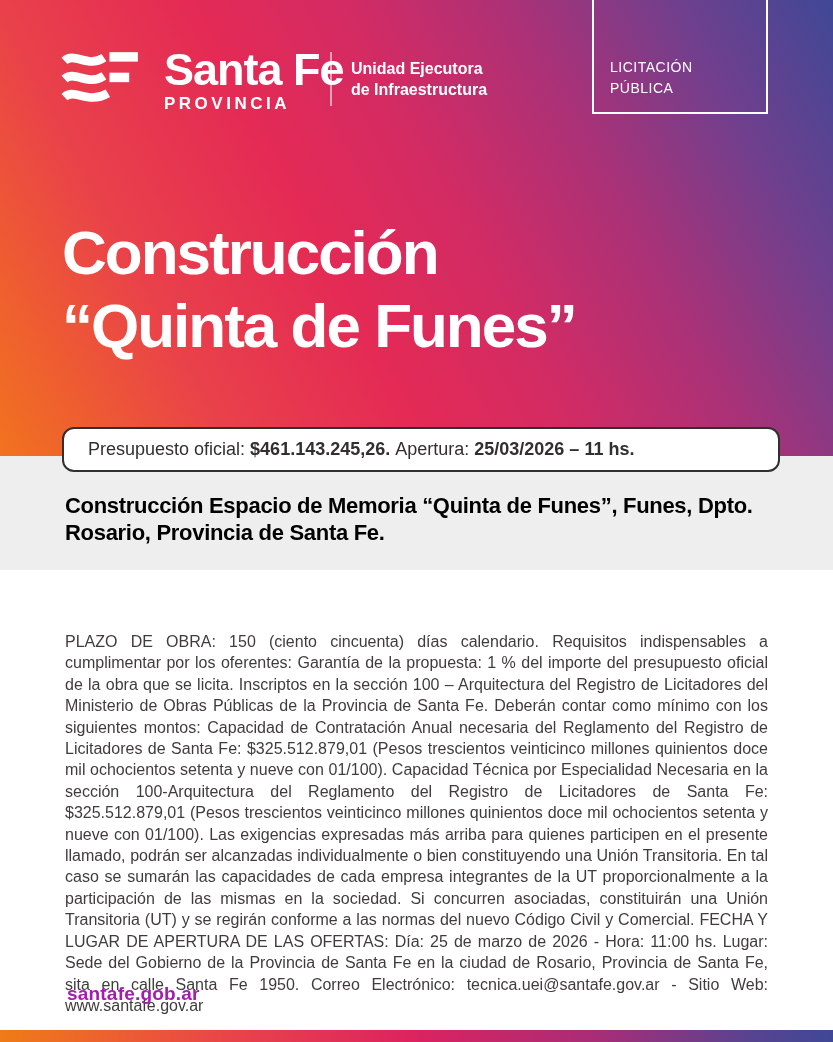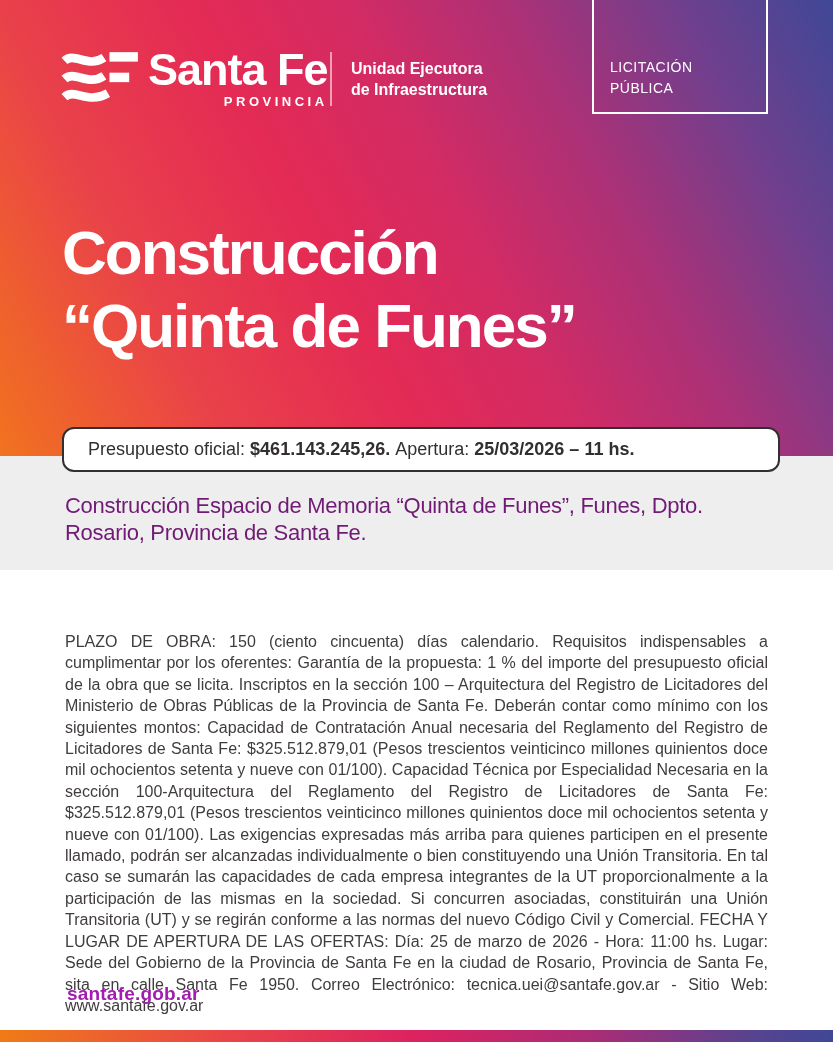--- a/index.html
+++ b/index.html
@@ -13,23 +13,23 @@
   
   .hero{
     position:absolute;left:0;top:0;width:833px;height:456px;
     background:linear-gradient(62deg,
       #f1731f 0%, #ee5c31 10%, #e9414a 22%, #e42a55 40%,
       #d22b64 55%, #ab3177 70%, #713f8d 85%, #3f4896 100%);
   }
   
   .logo-wrap{position:absolute;left:60px;top:47px;display:flex;align-items:flex-start;}
   .logo-icon{width:80px;height:60px;margin-top:2px;}
-  .logo-text{margin-left:8px;color:#fff;}
+  .logo-text{margin-left:24px;color:#fff;}
   .logo-brand{font-weight:700;font-size:45px;line-height:45px;letter-spacing:-1px;}
-  .logo-sub{font-weight:700;font-size:13px;letter-spacing:3.5px;text-align:right;margin-top:2px;}
+  .logo-sub{font-weight:700;font-size:17px;letter-spacing:3.5px;margin-top:2px;}
   .header-divider{position:absolute;left:330px;top:52px;width:2px;height:54px;background:rgba(255,255,255,0.55);}
   .unit{position:absolute;left:351px;top:58px;color:#fff;font-weight:700;font-size:16px;line-height:21px;}
   .badge{
     position:absolute;left:592px;top:-8px;width:172px;height:118px;
     border:2px solid #ffffff;
   }
   .badge-text{
     position:absolute;left:16px;bottom:13px;
     color:#fff;font-weight:400;font-size:14px;line-height:21px;letter-spacing:0.5px;
   }
@@ -45,21 +45,21 @@
     background:#ffffff;border:2px solid #332f30;border-radius:12px;
     display:flex;align-items:center;padding-left:24px;
     font-size:18px;color:#332f30;white-space:nowrap;
   }
   .pill .b{font-weight:700;}
   .pill span{margin-right:5px;}
   
   .grayband{position:absolute;left:0;top:456px;width:833px;height:114px;background:#efeeee;}
   .subtitle{
     position:absolute;left:65px;top:492px;width:700px;
-    color:#701a75;font-weight:400;font-size:22px;line-height:27px;letter-spacing:-0.3px;
+    color:#000000;font-weight:700;font-size:22px;line-height:27px;letter-spacing:-0.3px;
   }
   
   .bodytext{
     position:absolute;left:65px;top:591px;width:703px;
     color:#403c3d;font-size:16px;line-height:21.4px;
     text-align:justify;
     margin-top:40px;
   }
   
   .site{

